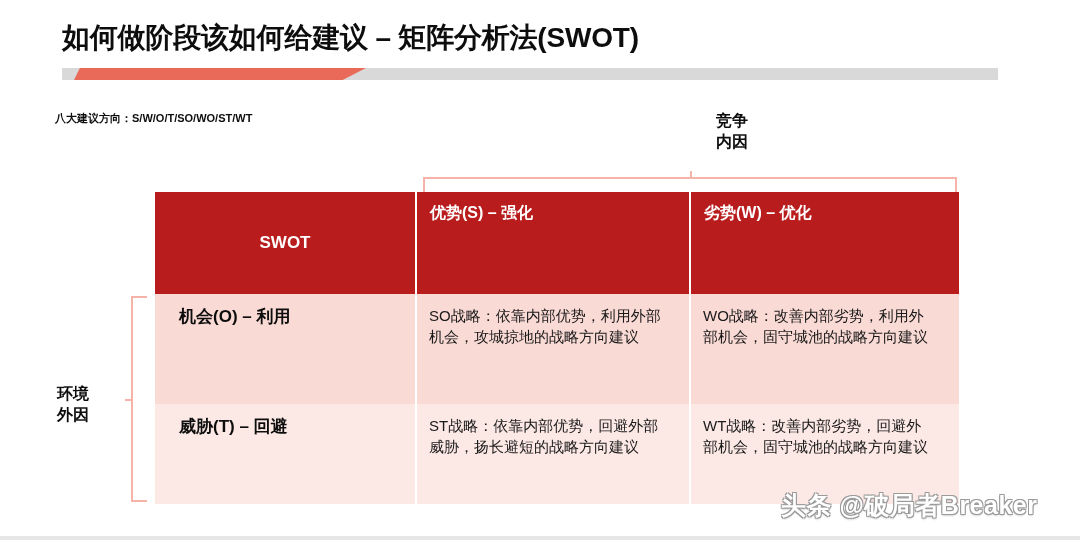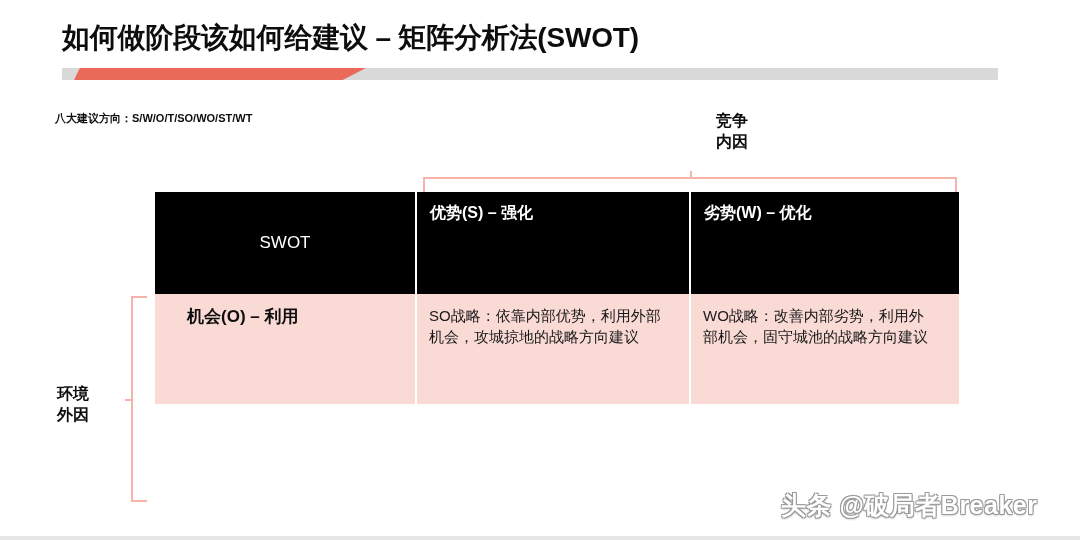--- a/index.html
+++ b/index.html
@@ -130,50 +130,50 @@
   #swot-matrix td {
     vertical-align: top;
     padding: 0;
   }
   .col-label { width: 260px; }
   .col-s     { width: 272px; }
   .col-w     { width: 268px; }
 
   
   .hdr {
-    background: #000000;
+    background: #b91c1c;
     height: 102px;
     color: #ffffff;
     border-right: 2px solid #ffffff;
   }
   .hdr:last-child { border-right: none; }
   .hdr-corner-text {
     font-size: 17px;
-    font-weight: normal;
+    font-weight: bold;
     text-align: center;
     line-height: 102px;
   }
   .hdr-text {
     font-size: 16px;
     font-weight: bold;
     padding: 11px 0 0 13px;
     line-height: 1.3;
   }
 
   
   .row-o td { background: #fadad5; height: 110px; }
   .row-t td { background: #fce9e5; height: 100px; }
 
   .row-o .cell-divider,
   .row-t .cell-divider { border-right: 2px solid #ffffff; }
 
   .row-label {
     font-size: 17px;
     font-weight: bold;
-    padding: 12px 0 0 32px;
+    padding: 12px 0 0 24px;
     color: #0d0d0d;
     line-height: 1.3;
   }
   .strategy {
     font-size: 15px;
     padding: 11px 24px 0 12px;
     color: #1a1a1a;
     line-height: 1.42;
   }
 
@@ -251,18 +251,29 @@
       <div class="row-label">机会(O) – 利用</div>
     </td>
     <td class="col-s cell-divider">
       <div class="strategy">SO战略：依靠内部优势，利用外部机会，攻城掠地的战略方向建议</div>
     </td>
     <td class="col-w">
       <div class="strategy">WO战略：改善内部劣势，利用外部机会，固守城池的战略方向建议</div>
     </td>
   </tr>
 
+  <tr class="row-t">
+    <td class="col-label cell-divider">
+      <div class="row-label">威胁(T) – 回避</div>
+    </td>
+    <td class="col-s cell-divider">
+      <div class="strategy">ST战略：依靠内部优势，回避外部威胁，扬长避短的战略方向建议</div>
+    </td>
+    <td class="col-w">
+      <div class="strategy">WT战略：改善内部劣势，回避外部机会，固守城池的战略方向建议</div>
+    </td>
+  </tr>
 </tbody>
   </table>
 
 <div id="watermark">头条 @破局者Breaker</div>
 
 <div id="bottom-rule"></div>
 
 </body></html>

